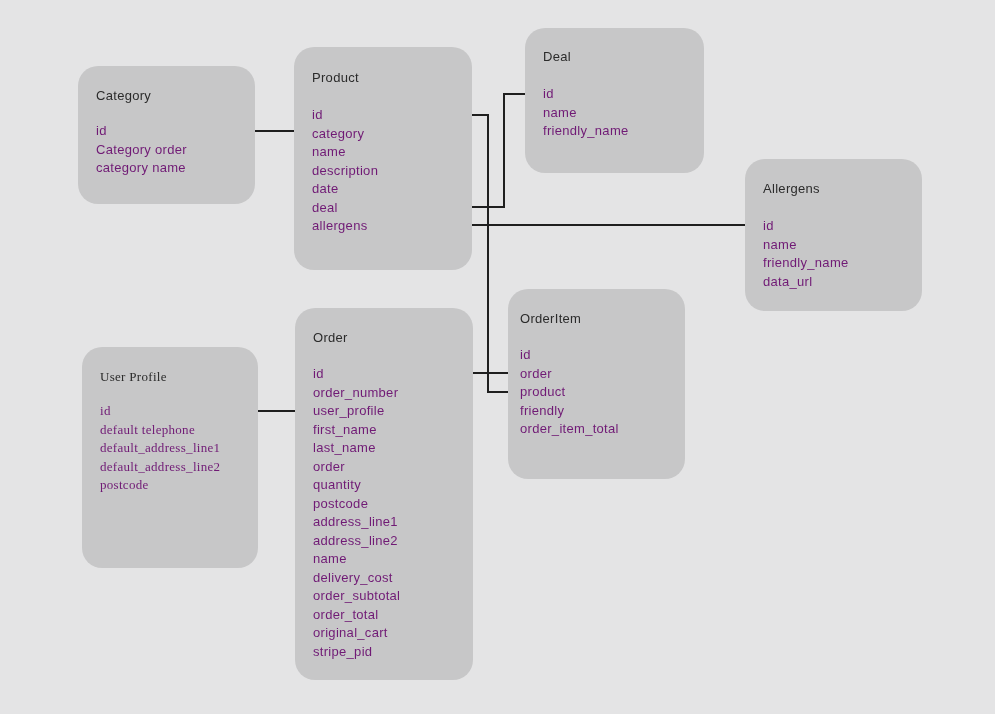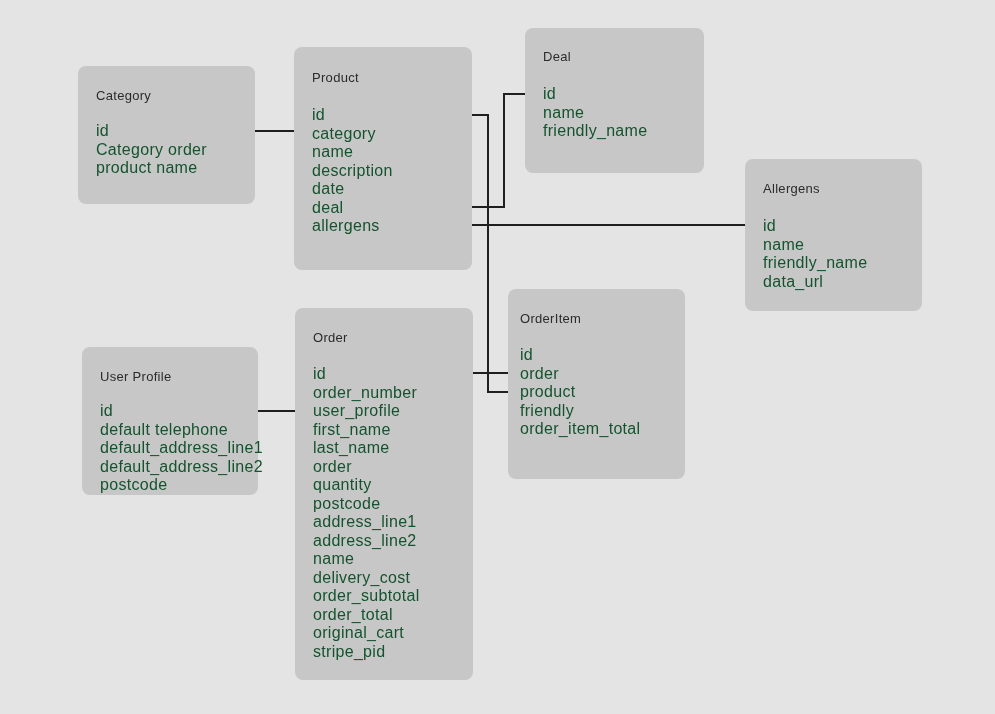--- a/index.html
+++ b/index.html
@@ -10,58 +10,58 @@
   #canvas {
     position: relative;
     width: 995px;
     height: 714px;
     background: #e4e4e5;
     overflow: hidden;
   }
   .entity {
     position: absolute;
     background: #c7c7c8;
-    border-radius: 8px;
+    border-radius: 20px;
     box-sizing: border-box;
     padding: 0 18px;
     color: #2d2d2d;
   }
   .entity .title {
     font-size: 13px;
     line-height: 18px;
     letter-spacing: 0.3px;
     color: #2b2b2b;
     white-space: nowrap;
   }
   .entity .fields { }
   .entity .field {
-    font-size: 16px;
+    font-size: 13px;
     line-height: 18.5px;
     letter-spacing: 0.3px;
-    color: #14532d;
+    color: #701a75;
     white-space: nowrap;
   }
   
   #box-category    { left: 78px;  top: 66px;  width: 177px; height: 138px; }
   #box-category    .title { padding-top: 21px; }
   #box-category    .fields { margin-top: 17px; }
 
   #box-product     { left: 294px; top: 47px;  width: 178px; height: 223px; }
   #box-product     .title { padding-top: 22px; }
   #box-product     .fields { margin-top: 19px; }
 
   #box-deal        { left: 525px; top: 28px;  width: 179px; height: 145px; }
   #box-deal        .title { padding-top: 20px; }
   #box-deal        .fields { margin-top: 19px; }
 
   #box-allergens   { left: 745px; top: 159px; width: 177px; height: 152px; }
   #box-allergens   .title { padding-top: 21px; }
   #box-allergens   .fields { margin-top: 19px; }
 
-  #box-userprofile { left: 82px;  top: 347px; width: 176px; height: 148px; }
+  #box-userprofile { left: 82px;  top: 347px; width: 176px; height: 221px; font-family: Liberation Serif, serif; }
   #box-userprofile .title { padding-top: 21px; }
   #box-userprofile .fields { margin-top: 16px; }
 
   #box-order       { left: 295px; top: 308px; width: 178px; height: 372px; }
   #box-order       .title { padding-top: 21px; }
   #box-order       .fields { margin-top: 18px; }
 
   #box-orderitem   { left: 508px; top: 289px; width: 177px; height: 190px; padding-left: 12px; }
   #box-orderitem   .title { padding-top: 21px; }
   #box-orderitem   .fields { margin-top: 18px; }
@@ -101,21 +101,21 @@
   <div class="edge h" id="e-prod-deal-h2"></div>
   <div class="edge h" id="e-prod-oitem-h1"></div>
   <div class="edge v" id="e-prod-oitem-v"></div>
   <div class="edge h" id="e-prod-oitem-h2"></div>
 
   <div class="entity" id="box-category">
     <div class="title">Category</div>
     <div class="fields">
         <div class="field">id</div>
         <div class="field">Category order</div>
-        <div class="field">product name</div>
+        <div class="field">category name</div>
       </div>
   </div>
 
   <div class="entity" id="box-product">
     <div class="title">Product</div>
     <div class="fields">
         <div class="field">id</div>
         <div class="field">category</div>
         <div class="field">name</div>
         <div class="field">description</div>

